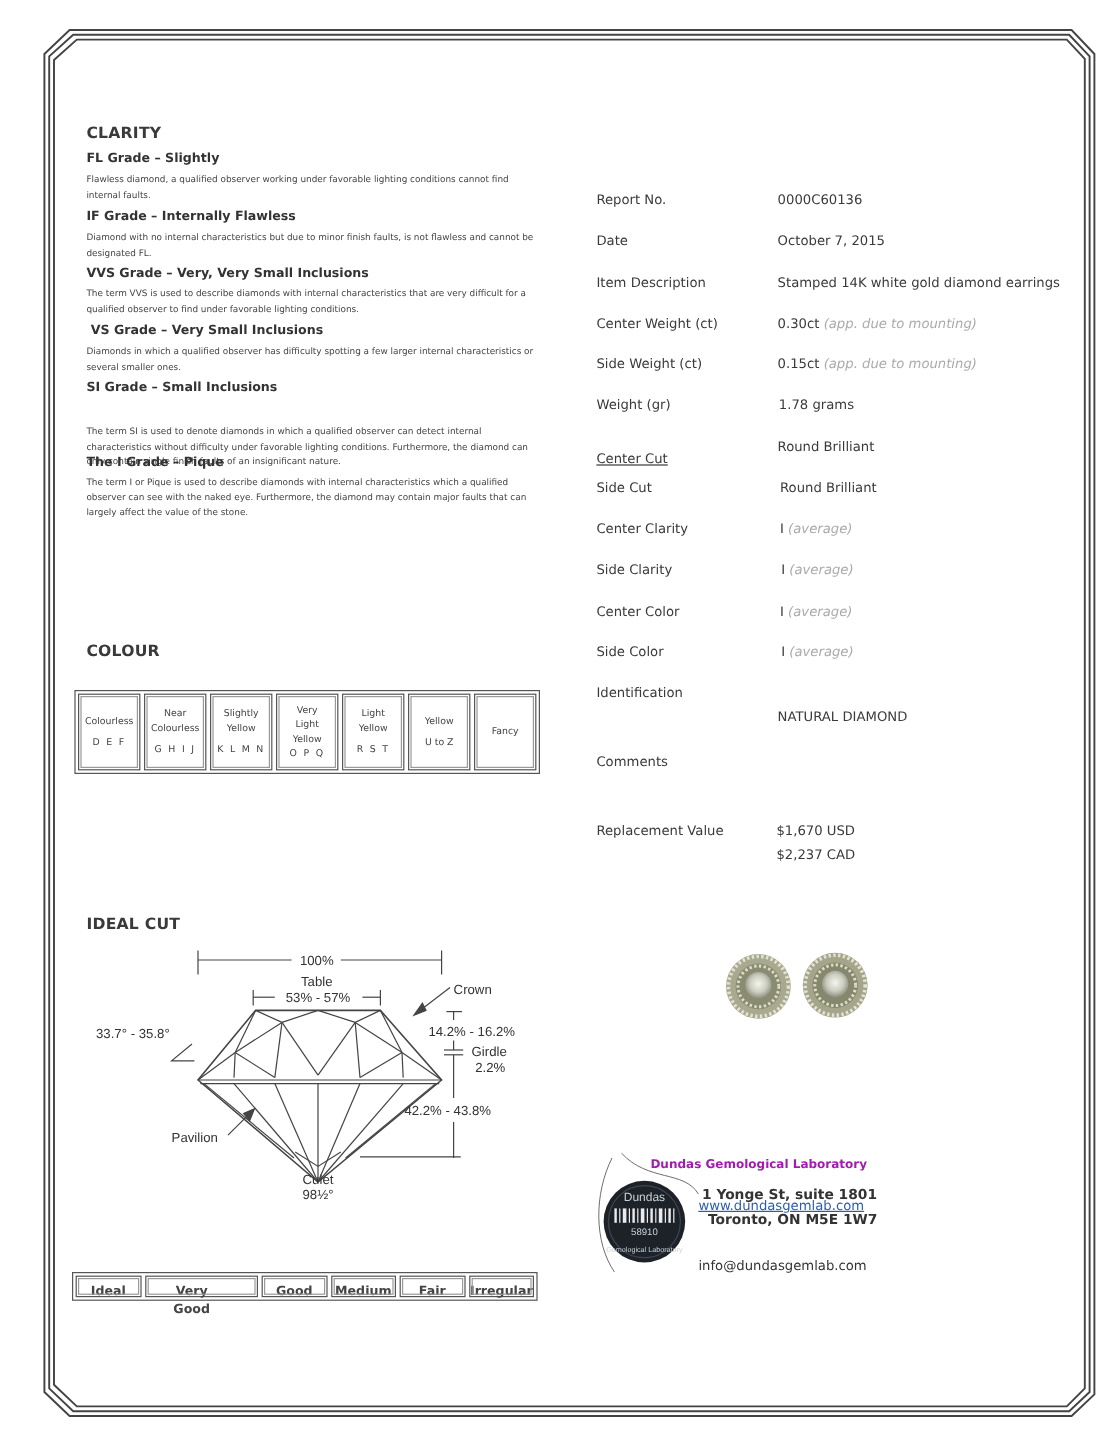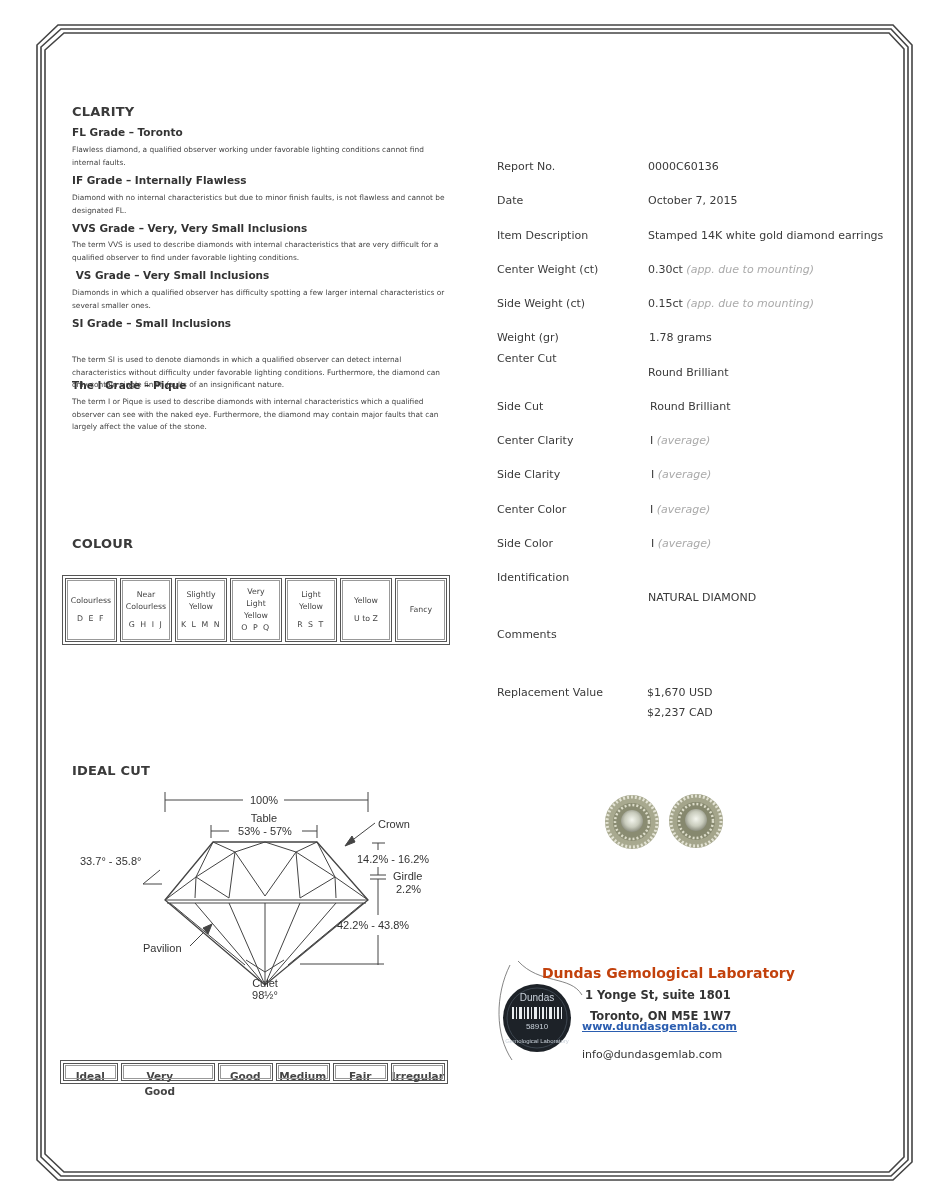--- a/index.html
+++ b/index.html
@@ -17,41 +17,41 @@
   .ctable .cell { flex: 1; border: 1px solid #555; outline: 1px solid #999; outline-offset: -3px; display: flex; flex-direction: column; align-items: center; justify-content: center; font-family: "DejaVu Sans", sans-serif; font-size: 7.8px; color: #444; text-align: center; line-height: 12px; }
   .ctable .cell .letters { margin-top: 6px; letter-spacing: 1.5px; }
 
   .cuttable { position: absolute; left: 60px; top: 1060px; width: 388px; height: 24px; border: 1px solid #555; padding: 2px; display: flex; gap: 3px; }
   .cuttable .cell { flex: 1; border: 1px solid #555; outline: 1px solid #999; outline-offset: -3px; font-family: "DejaVu Sans", sans-serif; font-weight: bold; font-size: 10.5px; color: #444; text-align: center; padding-top: 5px; line-height: 15px; }
 
   .row-label { position: absolute; left: 497px; font-family: "DejaVu Sans", sans-serif; font-size: 11px; color: #3a3a3a; }
   .row-value { position: absolute; left: 648px; font-family: "DejaVu Sans", sans-serif; font-size: 11px; color: #3a3a3a; white-space: nowrap; }
   .note { font-style: italic; color: #aaa; }
 
-  .lab-name { font-family: "DejaVu Sans", sans-serif; font-weight: bold; font-size: 14px; color: #c2410c; }
+  .lab-name { font-family: "DejaVu Sans", sans-serif; font-weight: bold; font-size: 10px; color: #a21caf; }
   .lab-addr { font-family: "DejaVu Sans", sans-serif; font-weight: bold; font-size: 11.5px; color: #333; }
   .lab-link { font-family: "DejaVu Sans", sans-serif; font-size: 11px; color: #2a5db0; text-decoration: underline; }
   .lab-mail { font-family: "DejaVu Sans", sans-serif; font-size: 11px; color: #333; }
 
   .diag-text { font-family: "Liberation Sans", sans-serif; font-size: 11px; fill: #333; }
 </style>
 </head>
 <body>
 
 <svg class="frame" viewBox="0 0 927 1200" width="927" height="1200">
   <g fill="none" stroke="#444" stroke-width="1.6">
     <path d="M58 25 L893 25 L912 45 L912 1162 L893 1180 L58 1180 L37 1160 L37 45 Z"></path>
     <path d="M61 29 L891 29 L908 47 L908 1160 L891 1176 L61 1176 L41 1157 L41 47 Z"></path>
     <path d="M64 33 L889 33 L904 49 L904 1157 L889 1172 L64 1172 L45 1154 L45 50 Z"></path>
   </g>
 </svg>
 
 <div class="abs sec-title" style="left:72px; top:104px;">CLARITY</div>
 
-<div class="abs grade-title" style="left:72px; top:126px;">FL Grade – Toronto</div>
+<div class="abs grade-title" style="left:72px; top:126px;">FL Grade – Slightly</div>
 <div class="abs grade-desc" style="left:72px; top:144px;"> Flawless diamond, a qualified observer working under favorable lighting conditions cannot find internal faults.</div>
 
 <div class="abs grade-title" style="left:72px; top:174px;">IF Grade – Internally Flawless</div>
 <div class="abs grade-desc" style="left:72px; top:192px;"> Diamond with no internal characteristics but due to minor finish faults, is not flawless and cannot be designated FL.</div>
 
 <div class="abs grade-title" style="left:72px; top:222px;">VVS Grade – Very, Very Small Inclusions</div>
 <div class="abs grade-desc" style="left:72px; top:239px;">The term VVS is used to describe diamonds with internal characteristics that are very difficult for a qualified observer to find under favorable lighting conditions.</div>
 
 <div class="abs grade-title" style="left:72px; top:269px; white-space:pre;text-align:center;"> VS Grade – Very Small Inclusions</div>
 <div class="abs grade-desc" style="left:72px; top:287px;">Diamonds in which a qualified observer has difficulty spotting a few larger internal characteristics or several smaller ones.</div>
@@ -194,21 +194,21 @@
 
   <div class="row-label" style="top:263px;">Center Weight (ct)</div>
   <div class="row-value" style="top:263px;"><span>0.30ct</span> <span class="note">(app. due to mounting)</span></div>
 
   <div class="row-label" style="top:297px;">Side Weight (ct)</div>
   <div class="row-value" style="top:297px;"><span>0.15ct</span> <span class="note">(app. due to mounting)</span></div>
 
   <div class="row-label" style="top:331px;">Weight (gr)</div>
   <div class="row-value" style="top:331px; left:649px;"><span>1.78 grams</span></div>
 
-  <div class="row-label" style="top:352px;">Center Cut</div>
+  <div class="row-label" style="top:376px;text-decoration:underline;">Center Cut</div>
   <div class="row-value" style="top:366px;"><span>Round Brilliant</span></div>
 
   <div class="row-label" style="top:400px;">Side Cut</div>
   <div class="row-value" style="top:400px; left:650px;"><span>Round Brilliant</span></div>
 
   <div class="row-label" style="top:434px;">Center Clarity</div>
   <div class="row-value" style="top:434px; left:650px;"><span>I</span> <span class="note">(average)</span></div>
 
   <div class="row-label" style="top:468px;">Side Clarity</div>
   <div class="row-value" style="top:468px; left:651px;"><span>I</span> <span class="note">(average)</span></div>
@@ -274,14 +274,14 @@
     <rect x="67" y="52" width="2" height="12"></rect>
       <rect x="71" y="52" width="1" height="12"></rect>
   </g>
   <text x="47" y="74" text-anchor="middle" font-family="Liberation Sans, sans-serif" font-size="8" fill="#c9d1da">58910</text>
   <text x="47" y="88" text-anchor="middle" font-family="Liberation Sans, sans-serif" font-size="6" fill="#c9d1da">Gemological Laboratory</text>
 </svg>
 
 <div class="abs lab-name" style="left:542px; top:965px;">Dundas Gemological Laboratory</div>
 <div class="abs lab-addr" style="left:585px; top:988px;">1 Yonge St, suite 1801</div>
 <div class="abs lab-addr" style="left:590px; top:1009px;">Toronto, ON M5E 1W7</div>
-<div class="abs lab-link" style="left:582px; top:1020px;font-weight:bold;">www.dundasgemlab.com</div>
+<div class="abs lab-link" style="left:582px; top:998px;">www.dundasgemlab.com</div>
 <div class="abs lab-mail" style="left:582px; top:1048px;">info@dundasgemlab.com</div>
 
 </body></html>

